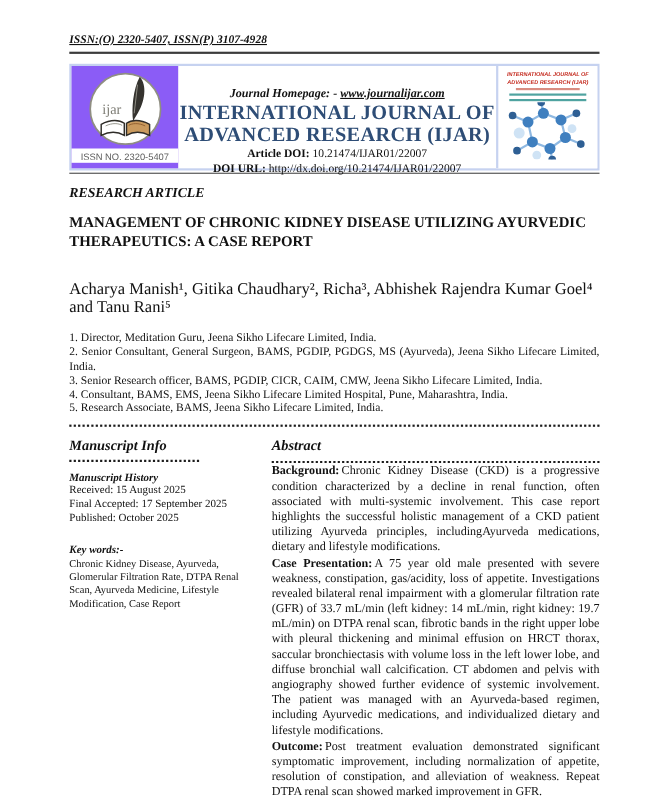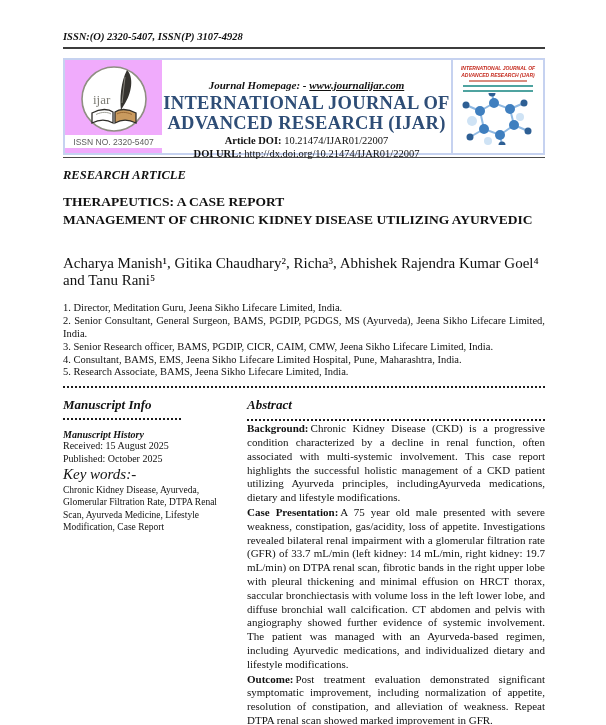--- a/index.html
+++ b/index.html
@@ -2,27 +2,27 @@
 <html><head>
 <meta charset="utf-8">
 <style>
   * { margin:0; padding:0; box-sizing:border-box; }
   html,body { width:606px; height:725px; background:#ffffff; overflow:hidden; }
   body { font-family:"Liberation Serif", serif; color:#111; }
   .page { padding:31px 61px 0 63px; width:606px; }
 
   
   .masthead { display:flex; justify-content:space-between; font-size:10.5px; font-weight:bold; font-style:italic; }
-  .masthead span { white-space:nowrap;text-align:right; }
+  .masthead span { text-decoration:underline; white-space:nowrap;text-align:right; }
   .rule-dark { border-top:2px solid #3c3c3c; margin-top:5px; }
   .rule-thin { border-top:1.5px solid #4a4a4a; margin-top:2px; }
 
   
   .header-box { margin-top:9px; border:2px solid #c6d2f0; display:flex; height:97px; background:#fff; }
-  .logo-panel { width:97px; background:#f0abfc; display:flex; flex-direction:column; align-items:center; justify-content:flex-start; padding-top:3px; }
+  .logo-panel { width:97px; background:#8b5cf6; display:flex; flex-direction:column; align-items:center; justify-content:flex-start; padding-top:3px; }
   .logo-circle-wrap { height:72px; }
   .issn-strip { width:100%; background:#ffffff; text-align:center; font-family:"Liberation Sans", sans-serif; font-size:8.5px; color:#5d5d5d; padding:2px 0 1px; }
   .center-panel { flex:1; text-align:center; padding-top:19px; }
   .homepage-line { font-size:11px; font-weight:bold; font-style:italic; }
   .homepage-line a { color:#111; }
   .journal-title { font-size:18.5px; font-weight:bold; color:#2e4d76; line-height:1.08; margin-top:3px; letter-spacing:0.3px; }
   .doi-line { font-size:10.5px; line-height:1.25; }
   .doi-line:first-of-type { margin-top:3px; }
   .doi-line .lbl { font-weight:bold; }
   .cover-panel { width:92px; border-left:2px solid #c6d2f0; background:#ffffff; padding:3px 3px 0; display:flex; flex-direction:column; align-items:center; }
@@ -42,21 +42,21 @@
 
   
   .cols { display:flex; margin-top:9px; gap:14px; }
   .col-left { width:170px; flex:none; }
   .col-right { flex:1; }
   .col-head { font-size:13px; font-weight:bold; font-style:italic; }
   .dot-short { width:118px; margin-top:5px; }
   .dot-abs { width:100%; margin-top:6px; }
   .mi-subhead { margin-top:9px; font-size:10px; font-weight:bold; font-style:italic; }
   .mi-line { font-size:10px; line-height:1.28; }
-  .kw-head { font-size:15px; font-weight:normal; font-style:italic; }
+  .kw-head { margin-top:16px; font-size:10px; font-weight:bold; font-style:italic; }
   .kw-text { font-size:9.5px; line-height:1.3; margin-top:1px; }
   .abs-para { font-size:11px; line-height:1.255; text-align:justify; margin-top:1px; }
   .abs-para b { margin-right:2px; }
 </style>
 </head>
 <body>
 
 <div class="page">
 
   <div class="masthead">
@@ -148,42 +148,43 @@
             <circle cx="8" cy="12" r="3.5"></circle>
         </g>
       </svg>
     </div>
   </div>
   <div class="rule-thin"></div>
 
   <div class="section-center research-article">RESEARCH ARTICLE</div>
 
   <div class="section-center paper-title">
+    <div>MANAGEMENT OF CHRONIC KIDNEY DISEASE UTILIZING AYURVEDIC</div>
     <div>THERAPEUTICS: A CASE REPORT</div>
-    <div>MANAGEMENT OF CHRONIC KIDNEY DISEASE UTILIZING AYURVEDIC</div>
   </div>
 
   <div class="section-center authors">Acharya Manish¹, Gitika Chaudhary², Richa³, Abhishek Rajendra Kumar Goel⁴ and Tanu Rani⁵</div>
 
   <div class="affiliations">
     <div>1. Director, Meditation Guru, Jeena Sikho Lifecare Limited, India.</div>
     <div>2. Senior Consultant, General Surgeon, BAMS, PGDIP, PGDGS, MS (Ayurveda), Jeena Sikho Lifecare Limited, India.</div>
     <div>3. Senior Research officer, BAMS, PGDIP, CICR, CAIM, CMW, Jeena Sikho Lifecare Limited, India.</div>
     <div>4. Consultant, BAMS, EMS, Jeena Sikho Lifecare Limited Hospital, Pune, Maharashtra, India.</div>
     <div>5. Research Associate, BAMS, Jeena Sikho Lifecare Limited, India.</div>
   </div>
 
   <div class="dotline dot-full"></div>
 
   <div class="cols">
     <div class="col-left">
       <div class="col-head">Manuscript Info</div>
       <div class="dotline dot-short"></div>
       <div class="mi-subhead">Manuscript History</div>
       <div class="mi-line">Received: 15 August 2025</div>
+      <div class="mi-line">Final Accepted: 17 September 2025</div>
       <div class="mi-line">Published: October 2025</div>
       <div class="kw-head">Key words:-</div>
       <div class="kw-text">Chronic Kidney Disease, Ayurveda, Glomerular Filtration Rate, DTPA Renal Scan, Ayurveda Medicine, Lifestyle Modification, Case Report</div>
     </div>
 
     <div class="col-right">
       <div class="col-head">Abstract</div>
       <div class="dotline dot-abs"></div>
       <p class="abs-para"><b>Background:</b><span>Chronic Kidney Disease (CKD) is a progressive condition characterized by a decline in renal function, often associated with multi-systemic involvement. This case report highlights the successful holistic management of a CKD patient utilizing Ayurveda principles, includingAyurveda medications, dietary and lifestyle modifications.</span></p>
       <p class="abs-para"><b>Case Presentation:</b><span>A 75 year old male presented with severe weakness, constipation, gas/acidity, loss of appetite. Investigations revealed bilateral renal impairment with a glomerular filtration rate (GFR) of 33.7 mL/min (left kidney: 14 mL/min, right kidney: 19.7 mL/min) on DTPA renal scan, fibrotic bands in the right upper lobe with pleural thickening and minimal effusion on HRCT thorax, saccular bronchiectasis with volume loss in the left lower lobe, and diffuse bronchial wall calcification. CT abdomen and pelvis with angiography showed further evidence of systemic involvement. The patient was managed with an Ayurveda-based regimen, including Ayurvedic medications, and individualized dietary and lifestyle modifications.</span></p>

